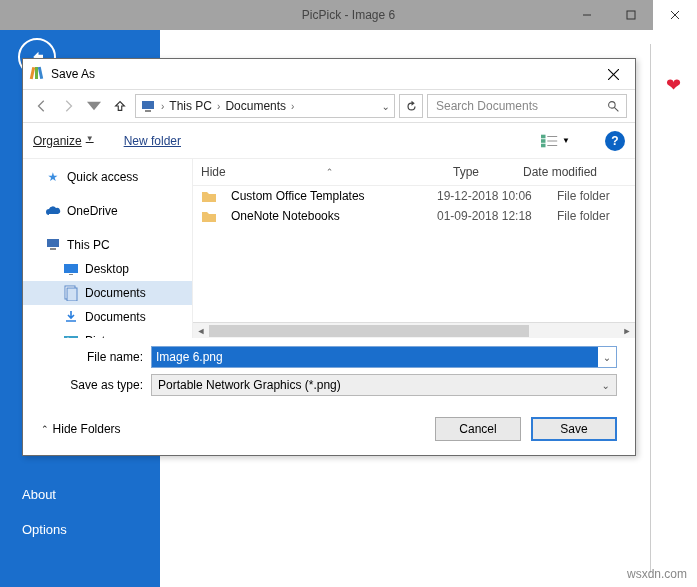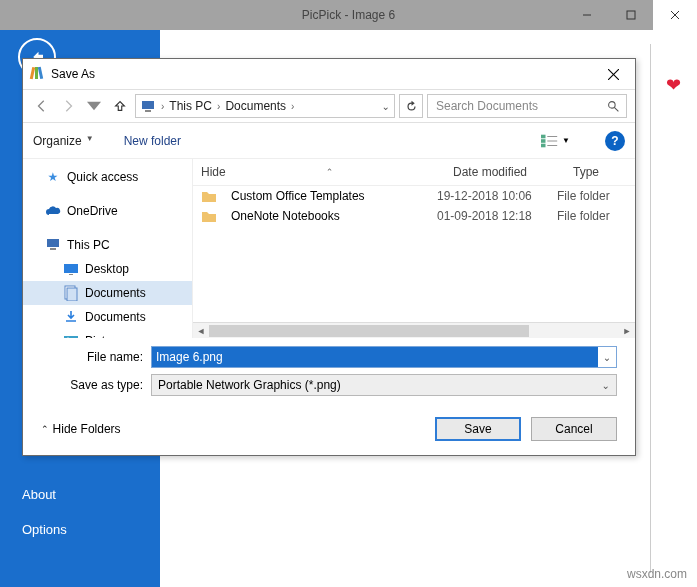--- a/index.html
+++ b/index.html
@@ -42,21 +42,21 @@
 .crumb-box .spacer { flex: 1; }
 .crumb-box .drop { color: #555; font-size: 10px; }
 .refresh-btn { width: 24px; height: 24px; border: 1px solid #c8c8c8; display:flex;align-items:center;justify-content:center; }
 .refresh-btn svg{width:13px;height:13px;}
 .search-box { width: 200px; height: 24px; border: 1px solid #c8c8c8; display: flex; align-items: center; padding: 0 6px; font-size: 12px; color: #888; justify-content: space-between; }
 .search-box input { border:0; outline:0; width: 160px; font-size:12px; color:#333; }
 .search-box input::placeholder{color:#888;}
 .search-box svg{width:13px;height:13px;fill:#555;}
 
 .toolbar { height: 36px; display: flex; align-items: center; padding: 0 10px; gap: 30px; border-bottom: 1px solid #eee; font-size: 12px; }
-.tool-item { display: flex; gap: 4px; color: #248; }
+.tool-item { display: flex; gap: 4px; color: #248; text-decoration: underline; }
 .tool-item.organize { color: #222; }
 .tool-item .drop { font-size: 8px; color: #555; }
 .tool-spacer { flex: 1; }
 .view-btn { display: flex; align-items: center; gap: 3px; padding: 2px 4px; border: 1px solid transparent; }
 .view-btn svg { width: 18px; height: 14px; }
 .help-btn { width: 20px; height: 20px; border-radius: 50%; background: #0b63c4; color: #fff; display:flex;align-items:center;justify-content:center; font-size:12px; font-weight:bold; }
 
 .mid { flex: 1; display: flex; min-height: 0; }
 .tree { width: 170px; border-right: 1px solid #eee; padding: 6px 0; overflow: hidden; font-size: 12px; }
 .tree-item { display: flex; align-items: center; padding: 4px 6px 4px 22px; gap: 6px; }
@@ -300,22 +300,22 @@
           <span>Pictures</span>
         </div>
     </div>
 
     <div class="list">
       <div class="list-header">
         <div class="col col-name">
             <span>Hide</span>
             <span class="sort-caret">⌃</span>
           </div>
+        <div class="col col-type">Type</div>
         <div class="col col-date">Date modified</div>
-        <div class="col col-type">Type</div>
       </div>
       <div class="list-rows">
         <div class="row">
           <div class="rname">
               <svg class="folder-icon" viewBox="0 0 16 14">
                 <path d="M1 3h5l2 2h7v8H1z"></path>
               </svg>
               <span>Custom Office Templates</span>
             </div>
           <div class="rdate">19-12-2018 10:06</div>
@@ -356,18 +356,18 @@
       </div>
     </div>
   </div>
 
   <div class="dlg-footer">
     <div class="hide-folders">
         <span class="caret">⌃</span>
         <span>Hide Folders</span>
       </div>
     <div class="spacer"></div>
+    <div class="btn">Cancel</div>
     <div class="btn primary">Save</div>
-    <div class="btn">Cancel</div>
   </div>
 </div>
 
 <div class="watermark">wsxdn.com</div>
 
 </body></html>

